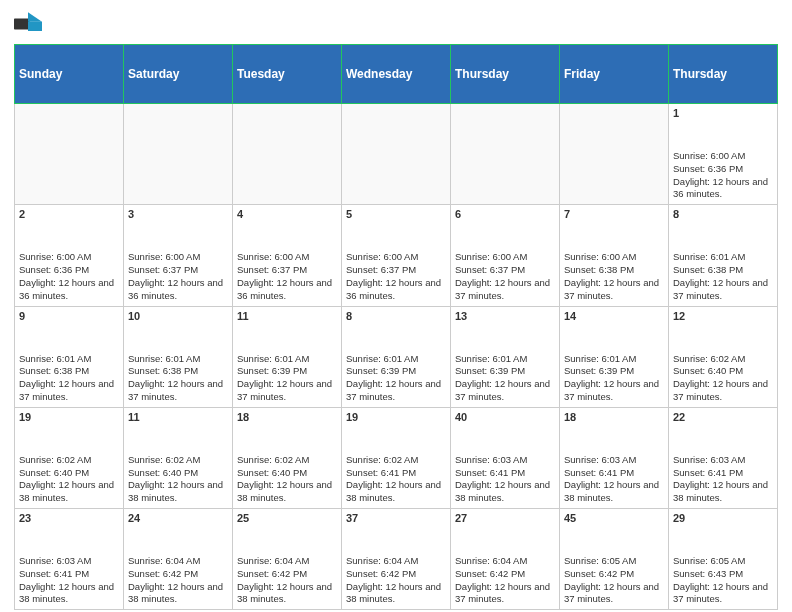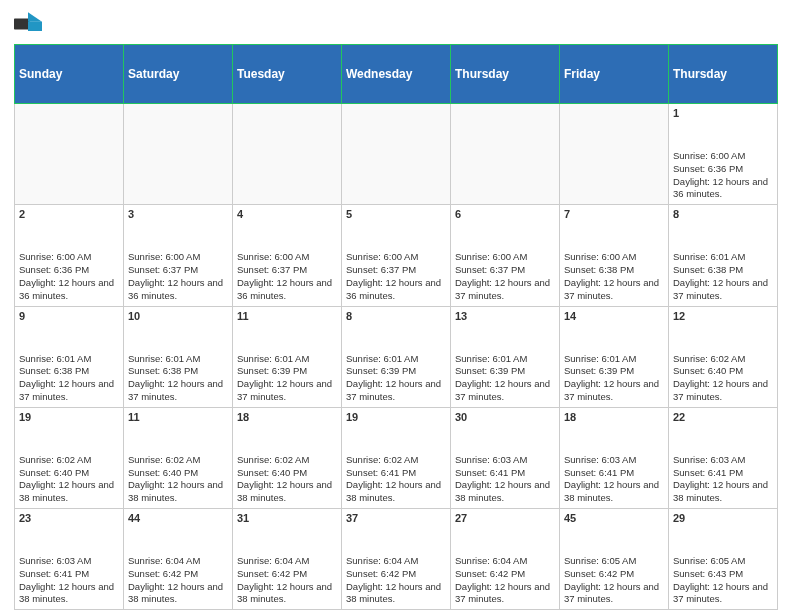--- a/index.html
+++ b/index.html
@@ -212,43 +212,43 @@
           </td>
           <td>
             <span class="day-number">18</span>
             <div class="day-info">Sunrise: 6:02 AM<br>Sunset: 6:40 PM<br>Daylight: 12 hours and 38 minutes.</div>
           </td>
           <td>
             <span class="day-number">19</span>
             <div class="day-info">Sunrise: 6:02 AM<br>Sunset: 6:41 PM<br>Daylight: 12 hours and 38 minutes.</div>
           </td>
           <td>
-            <span class="day-number">30</span>
+            <span class="day-number">40</span>
             <div class="day-info">Sunrise: 6:03 AM<br>Sunset: 6:41 PM<br>Daylight: 12 hours and 38 minutes.</div>
           </td>
           <td>
             <span class="day-number">18</span>
             <div class="day-info">Sunrise: 6:03 AM<br>Sunset: 6:41 PM<br>Daylight: 12 hours and 38 minutes.</div>
           </td>
           <td>
             <span class="day-number">22</span>
             <div class="day-info">Sunrise: 6:03 AM<br>Sunset: 6:41 PM<br>Daylight: 12 hours and 38 minutes.</div>
           </td>
         </tr>
         <tr>
           <td>
             <span class="day-number">23</span>
             <div class="day-info">Sunrise: 6:03 AM<br>Sunset: 6:41 PM<br>Daylight: 12 hours and 38 minutes.</div>
           </td>
           <td>
-            <span class="day-number">44</span>
+            <span class="day-number">24</span>
             <div class="day-info">Sunrise: 6:04 AM<br>Sunset: 6:42 PM<br>Daylight: 12 hours and 38 minutes.</div>
           </td>
           <td>
-            <span class="day-number">31</span>
+            <span class="day-number">25</span>
             <div class="day-info">Sunrise: 6:04 AM<br>Sunset: 6:42 PM<br>Daylight: 12 hours and 38 minutes.</div>
           </td>
           <td>
             <span class="day-number">37</span>
             <div class="day-info">Sunrise: 6:04 AM<br>Sunset: 6:42 PM<br>Daylight: 12 hours and 38 minutes.</div>
           </td>
           <td>
             <span class="day-number">27</span>
             <div class="day-info">Sunrise: 6:04 AM<br>Sunset: 6:42 PM<br>Daylight: 12 hours and 37 minutes.</div>
           </td>

